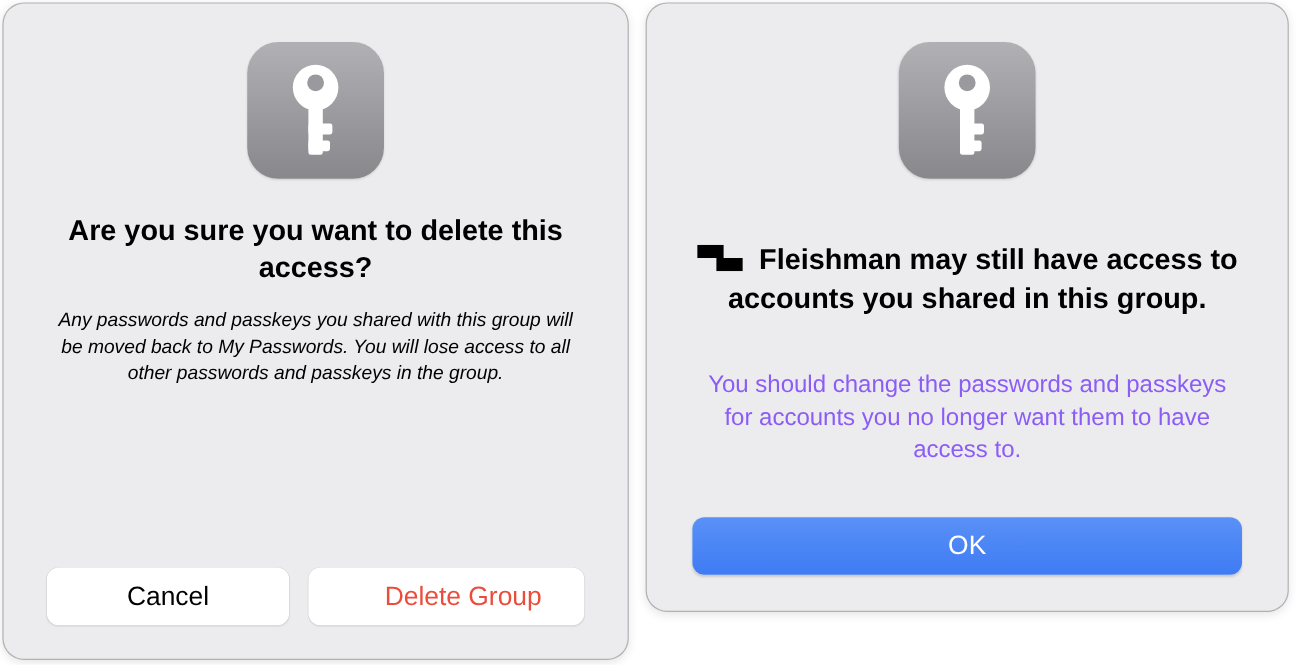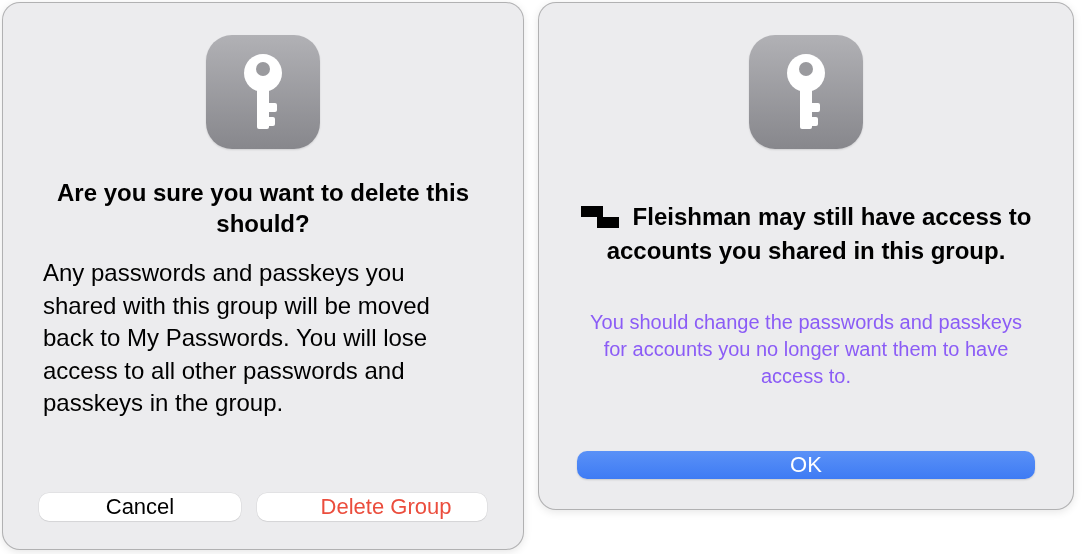--- a/index.html
+++ b/index.html
@@ -70,43 +70,45 @@
       padding: 0 4px;
     }
     .redact-block {
       display: inline-block;
       vertical-align: middle;
       margin-right: 14px;
       position: relative;
       top: 2px;
     }
     .body-text {
-      font-size: 24px;
+      font-size: 16px;
       font-weight: 400;
       color: #000;
+      text-align: center;
       line-height: 1.35;
       padding: 0 4px;
+      font-style: italic;
     }
     .body-text-right {
       font-size: 20px;
       font-weight: 400;
       color: #8b5cf6;
       text-align: center;
       line-height: 1.35;
       padding: 0 10px;
     }
     .button-row {
       display: flex;
       gap: 16px;
       width: 100%;
       margin-top: auto;
     }
     .btn {
       flex: 1;
-      height: 28px;
+      height: 48px;
       border-radius: 10px;
       border: none;
       font-size: 22px;
       font-weight: 400;
       cursor: pointer;
       font-family: inherit;
     }
     .btn-white {
       background: #ffffff;
       color: #000;
@@ -140,21 +142,21 @@
     <svg width="60" height="78" viewBox="0 0 60 78">
       <g fill="#ffffff">
         <circle cx="30" cy="20" r="19" fill="#ffffff"></circle>
         <circle cx="30" cy="16" r="7" fill="#9a9a9e"></circle>
         <rect x="24" y="32" width="12" height="44" rx="2" fill="#ffffff"></rect>
         <rect x="24" y="50" width="20" height="9" rx="2" fill="#ffffff"></rect>
         <rect x="24" y="64" width="18" height="9" rx="2" fill="#ffffff"></rect>
       </g>
     </svg>
   </div>
-  <div class="heading">Are you sure you want to delete this should?</div>
+  <div class="heading">Are you sure you want to delete this access?</div>
   <div class="body-text">Any passwords and passkeys you shared with this group will be moved back to My Passwords. You will lose access to all other passwords and passkeys in the group.</div>
   <div class="button-row">
     <button class="btn btn-white">Cancel</button>
     <button class="btn btn-destructive">Delete Group</button>
   </div>
 </div>
 
 <div class="dialog dialog-right">
   <div class="app-icon">
     <svg width="60" height="78" viewBox="0 0 60 78">

